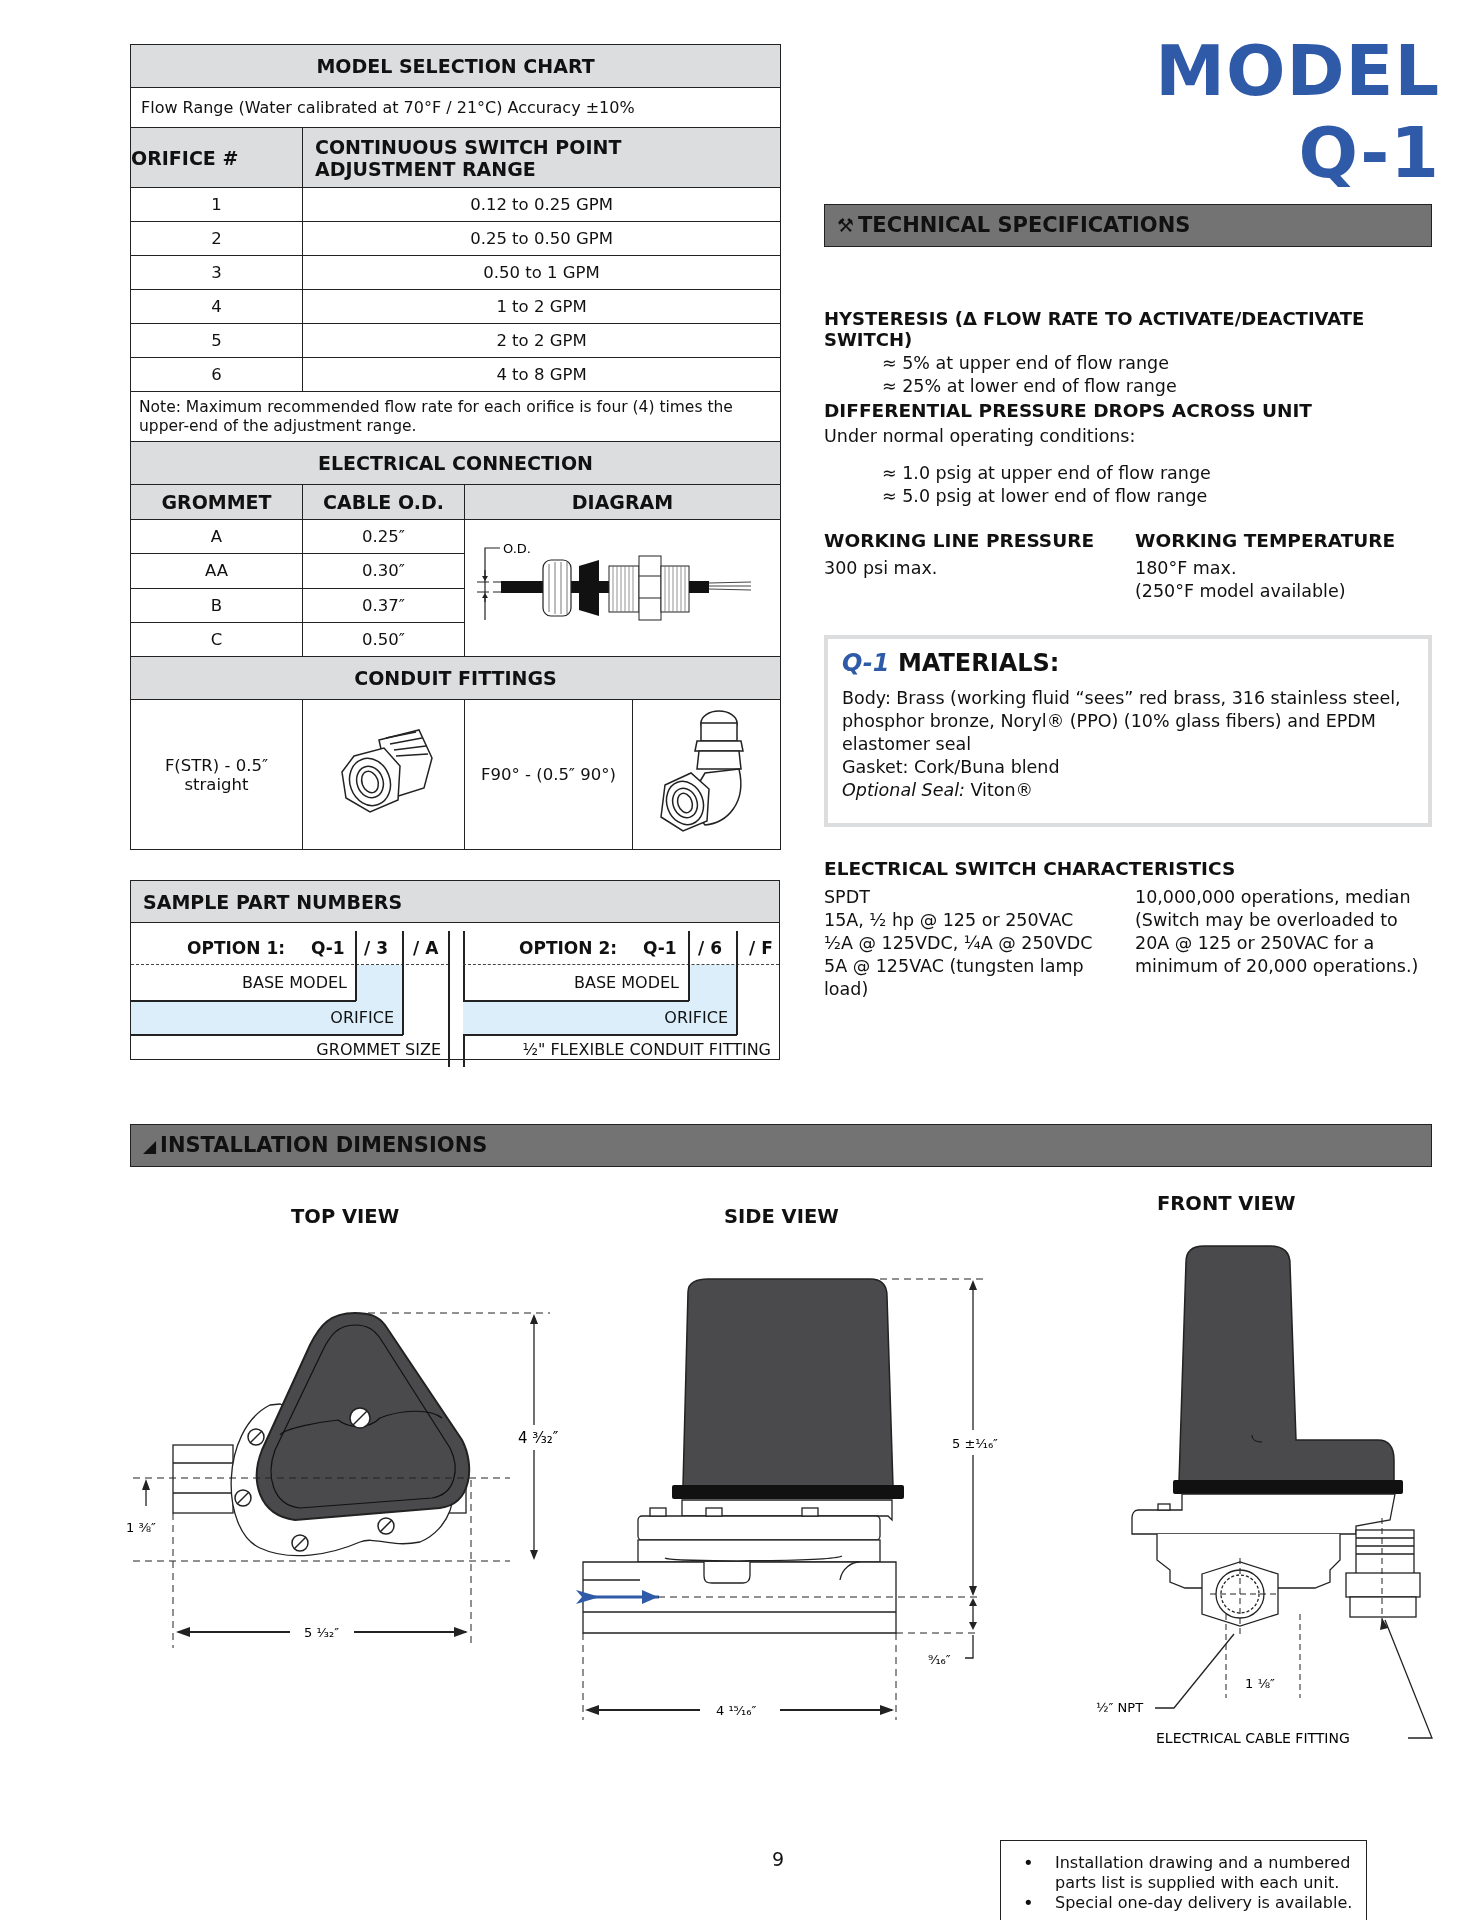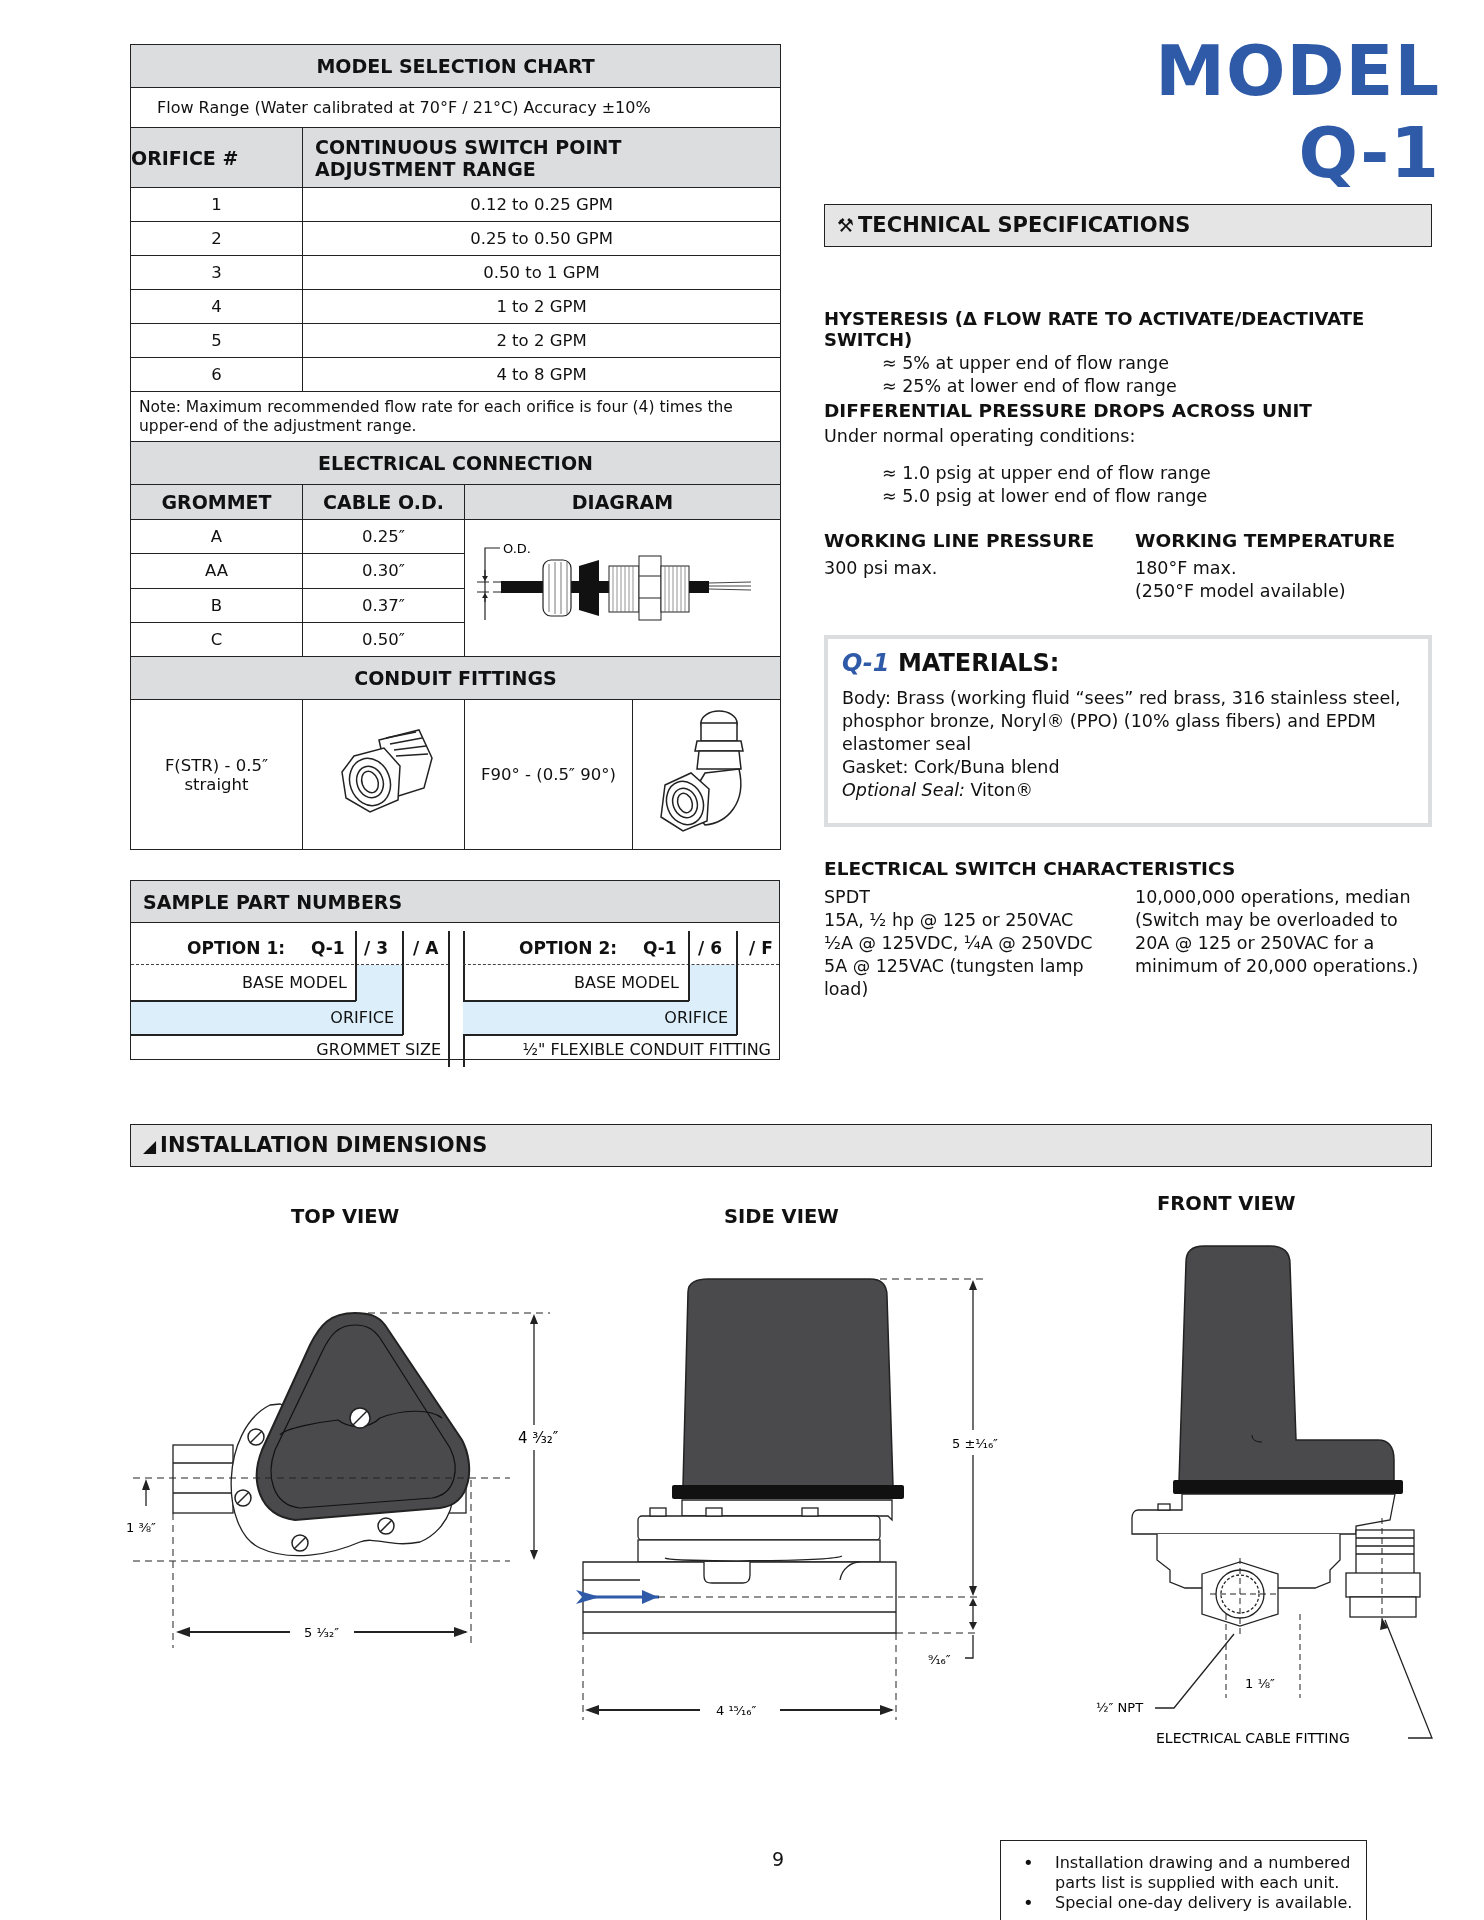--- a/index.html
+++ b/index.html
@@ -8,21 +8,21 @@
   .abs { position: absolute; }
   .bold { font-weight: bold; }
   .hdr-gray { background: #dcdddf; }
   table { border-collapse: collapse; }
   .tbl td, .tbl th { border: 1.5px solid #222; }
 
   
   #chart { left: 130px; top: 44px; width: 650px; }
   #chart table { width: 650px; table-layout: fixed; }
   #chart .title { height: 43px; text-align: center; font-weight: bold; font-size: 19px; }
-  #chart .flow { height: 40px; font-size: 16px; padding-left: 26px; text-align: left; }
+  #chart .flow { height: 40px; font-size: 16px; padding-left: 10px; text-align: left; }
   #chart .colhdr { height: 60px; font-weight: bold; font-size: 19px; text-align: left; line-height: 22px; }
   #chart .row td { height: 34px; font-size: 16.5px; text-align: center; }
   #chart .note { height: 50px; font-size: 15.5px; padding: 3px 8px; text-align: left; line-height: 19px; }
   #chart .sec { height: 43px; font-weight: bold; font-size: 19px; text-align: center; }
   #chart .ecol { height: 35px; font-weight: bold; font-size: 19px; text-align: center; }
   #chart .erow td { height: 33px; font-size: 16.5px; text-align: center; }
   #chart .fit td { height: 150px; font-size: 16.5px; text-align: center; }
 
   
   #spn { left: 130px; top: 880px; width: 650px; height: 180px; border: 1.5px solid #222; }
@@ -31,21 +31,21 @@
   .opt .oline { position: absolute; top: 0; height: 34px; border-bottom: 1.5px dashed #444; font-weight: bold; font-size: 17px; line-height: 34px; }
   .opt .seg { position: absolute; font-size: 16px; text-align: right; line-height: 34px; }
   .opt .blue { background: #dbeef9; }
   .vl { position: absolute; width: 1.5px; background: #222; }
   .hl { position: absolute; height: 1.5px; background: #222; }
 
   
   #title { left: 1040px; top: 30px; width: 400px; text-align: right; font-weight: bold; font-size: 70px; color: #2f5aa8; letter-spacing: 1px; font-family: "DejaVu Sans", sans-serif; }
 
   
-  .sechdr { height: 43px; border: 1.5px solid #222; background: #e5e5e5; font-weight: bold; font-size: 21px; padding-left: 12px; line-height: 40px; }
+  .sechdr { height: 43px; border: 1.5px solid #222; background: #737373; font-weight: bold; font-size: 21px; padding-left: 12px; line-height: 40px; }
   #techhdr { left: 824px; top: 204px; width: 608px; }
   .spec-h { font-weight: bold; font-size: 18.5px; }
   .spec-t { font-size: 17.5px; line-height: 23px; }
   .indent { padding-left: 58px; }
 
   #materials { left: 824px; top: 635px; width: 608px; height: 192px; border: 4px solid #dcdddf; padding: 10px 14px; }
   #materials .mt { font-weight: bold; font-size: 24px; margin-bottom: 10px; }
   #materials .mt .q { color: #2f5aa8; font-style: italic; }
   #materials .mb { font-size: 17.5px; line-height: 23px; }
 

